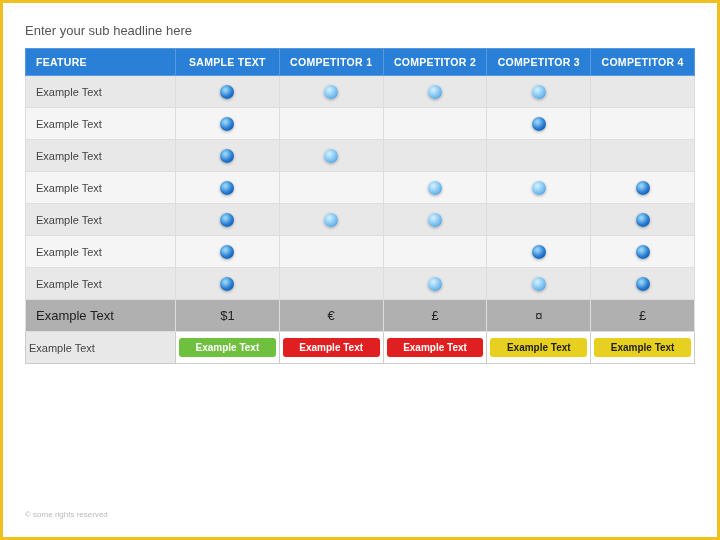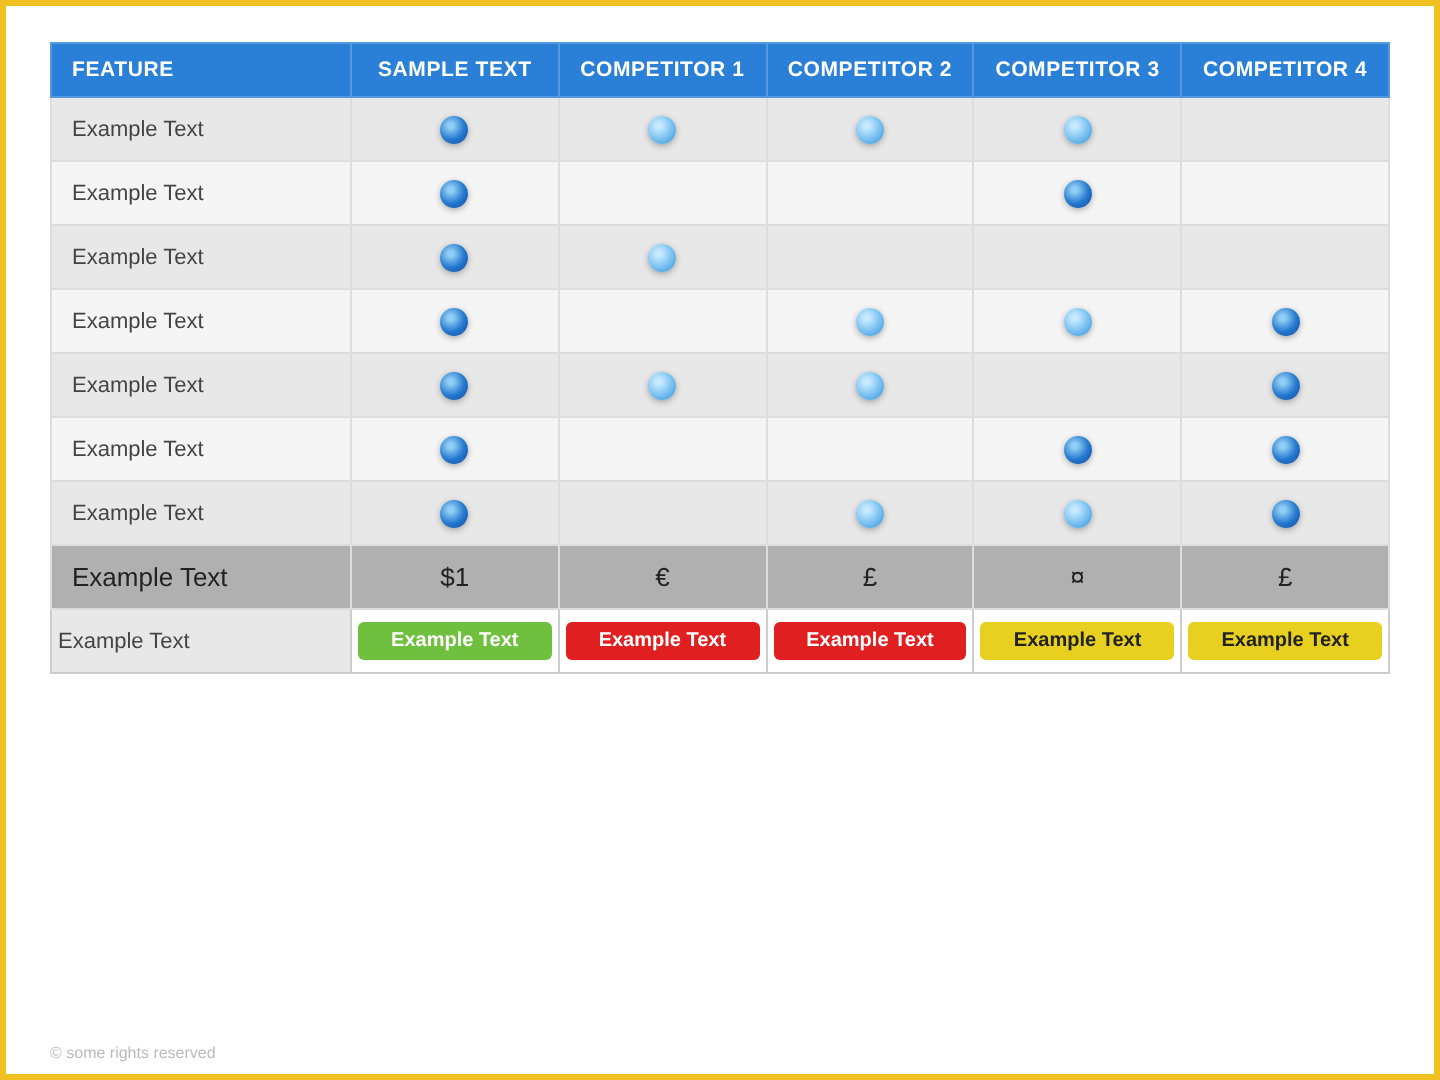--- a/index.html
+++ b/index.html
@@ -140,30 +140,31 @@
       box-shadow: 0 1px 3px rgba(0,0,0,0.3);
       vertical-align: middle;
     }
 
     .ball-light {
       background: radial-gradient(circle at 38% 35%, #c8eaff 10%, #78c0f0 55%, #3090d8 100%);
     }
 
     .footer-text {
       position: absolute;
-      bottom: 6px;
+      bottom: 18px;
       left: 22px;
       font-size: 8px;
       color: #bbb;
     }
   </style>
 </head>
 <body>
 
 <div class="slide">
+  <div class="subtitle">Enter your sub headline here</div>
 
   <div class="table-wrap">
     <table>
       <thead>
         <tr id="thead-row">
             <th>FEATURE</th>
             <th>SAMPLE TEXT</th>
             <th>COMPETITOR 1</th>
             <th>COMPETITOR 2</th>
             <th>COMPETITOR 3</th>

